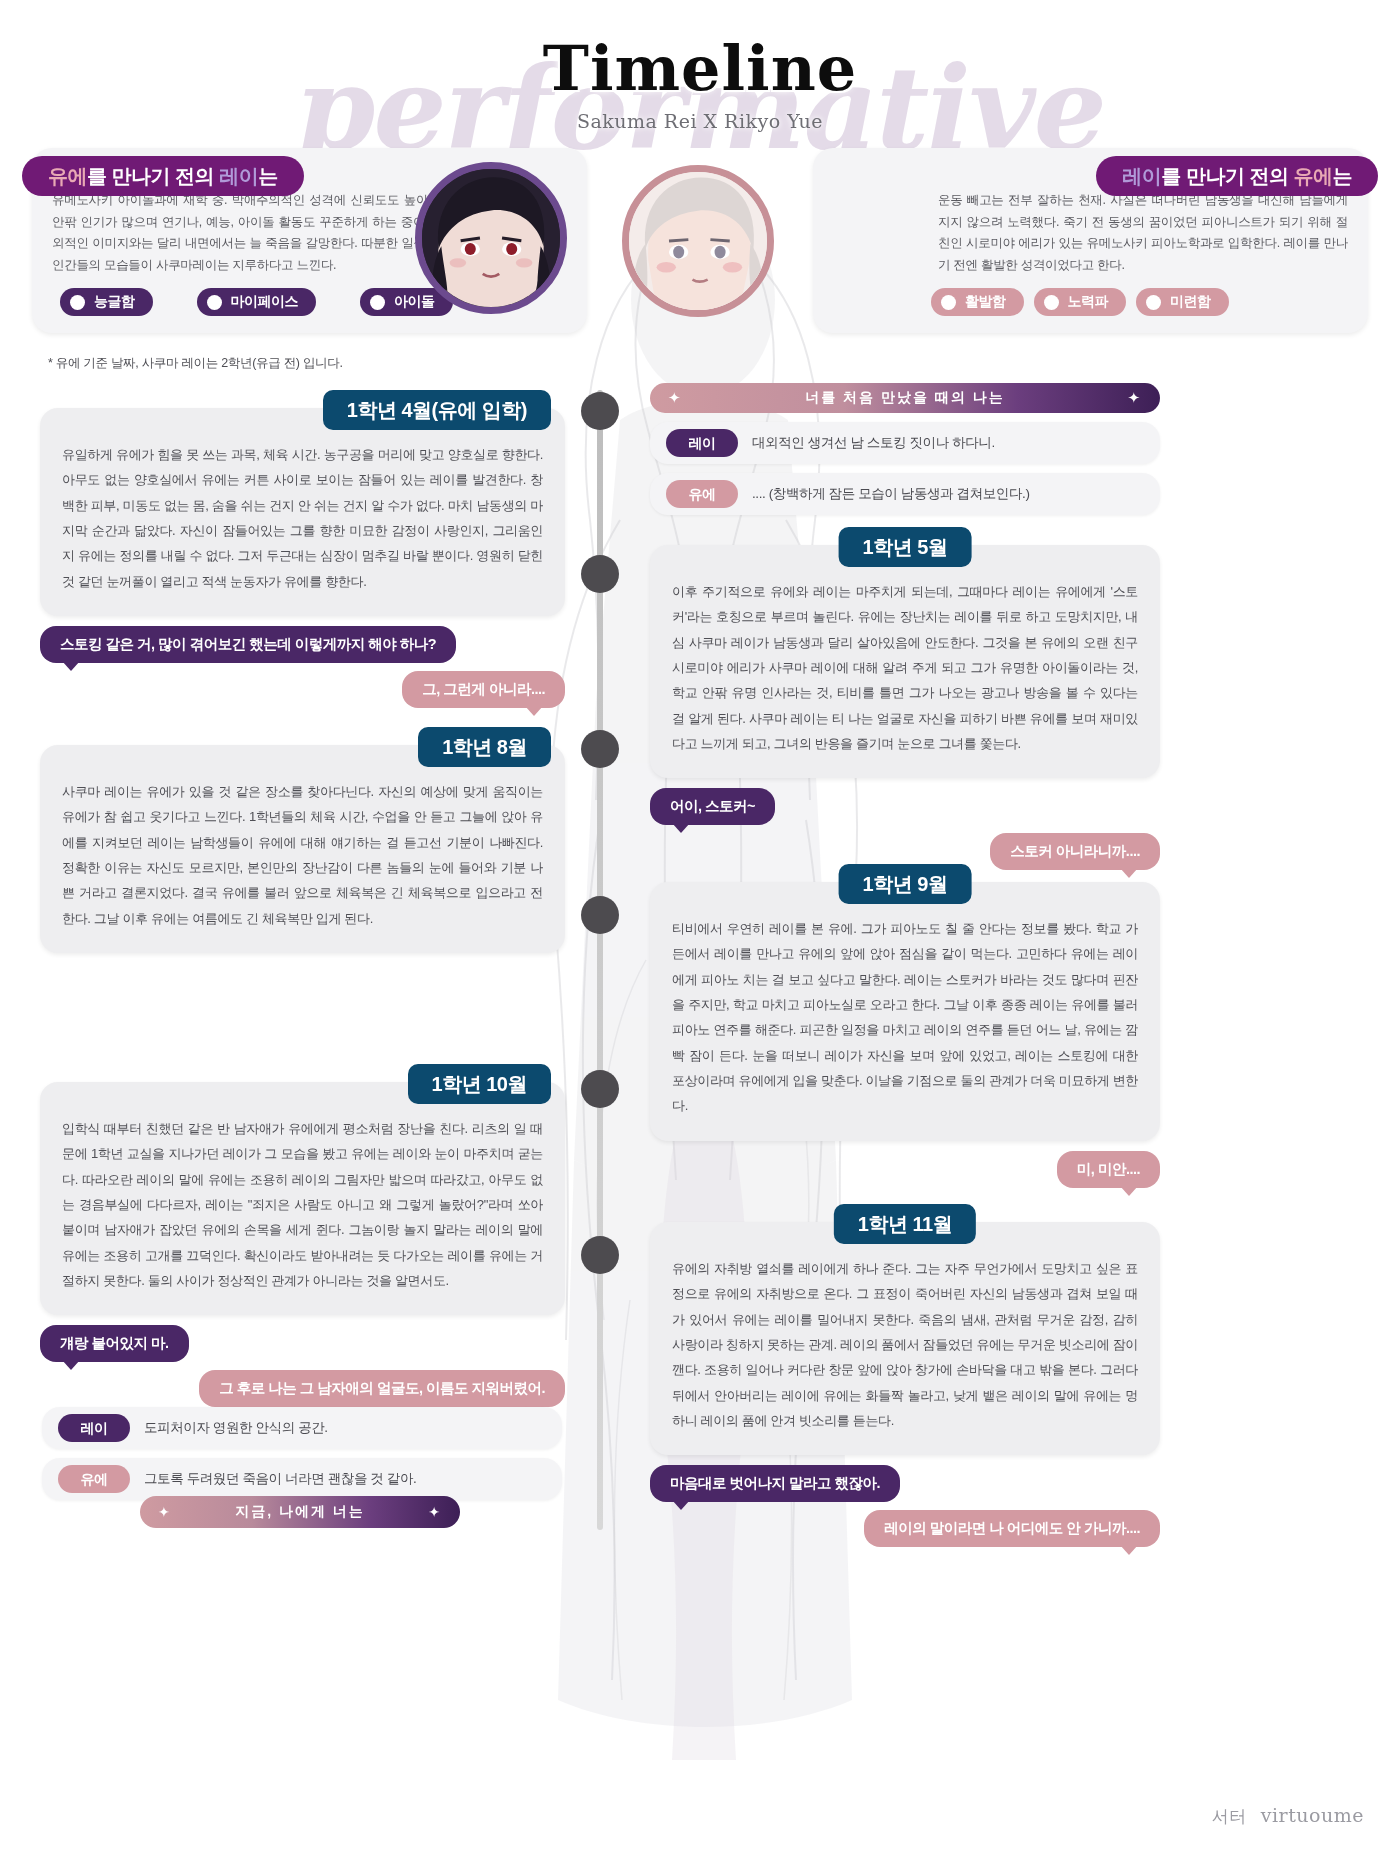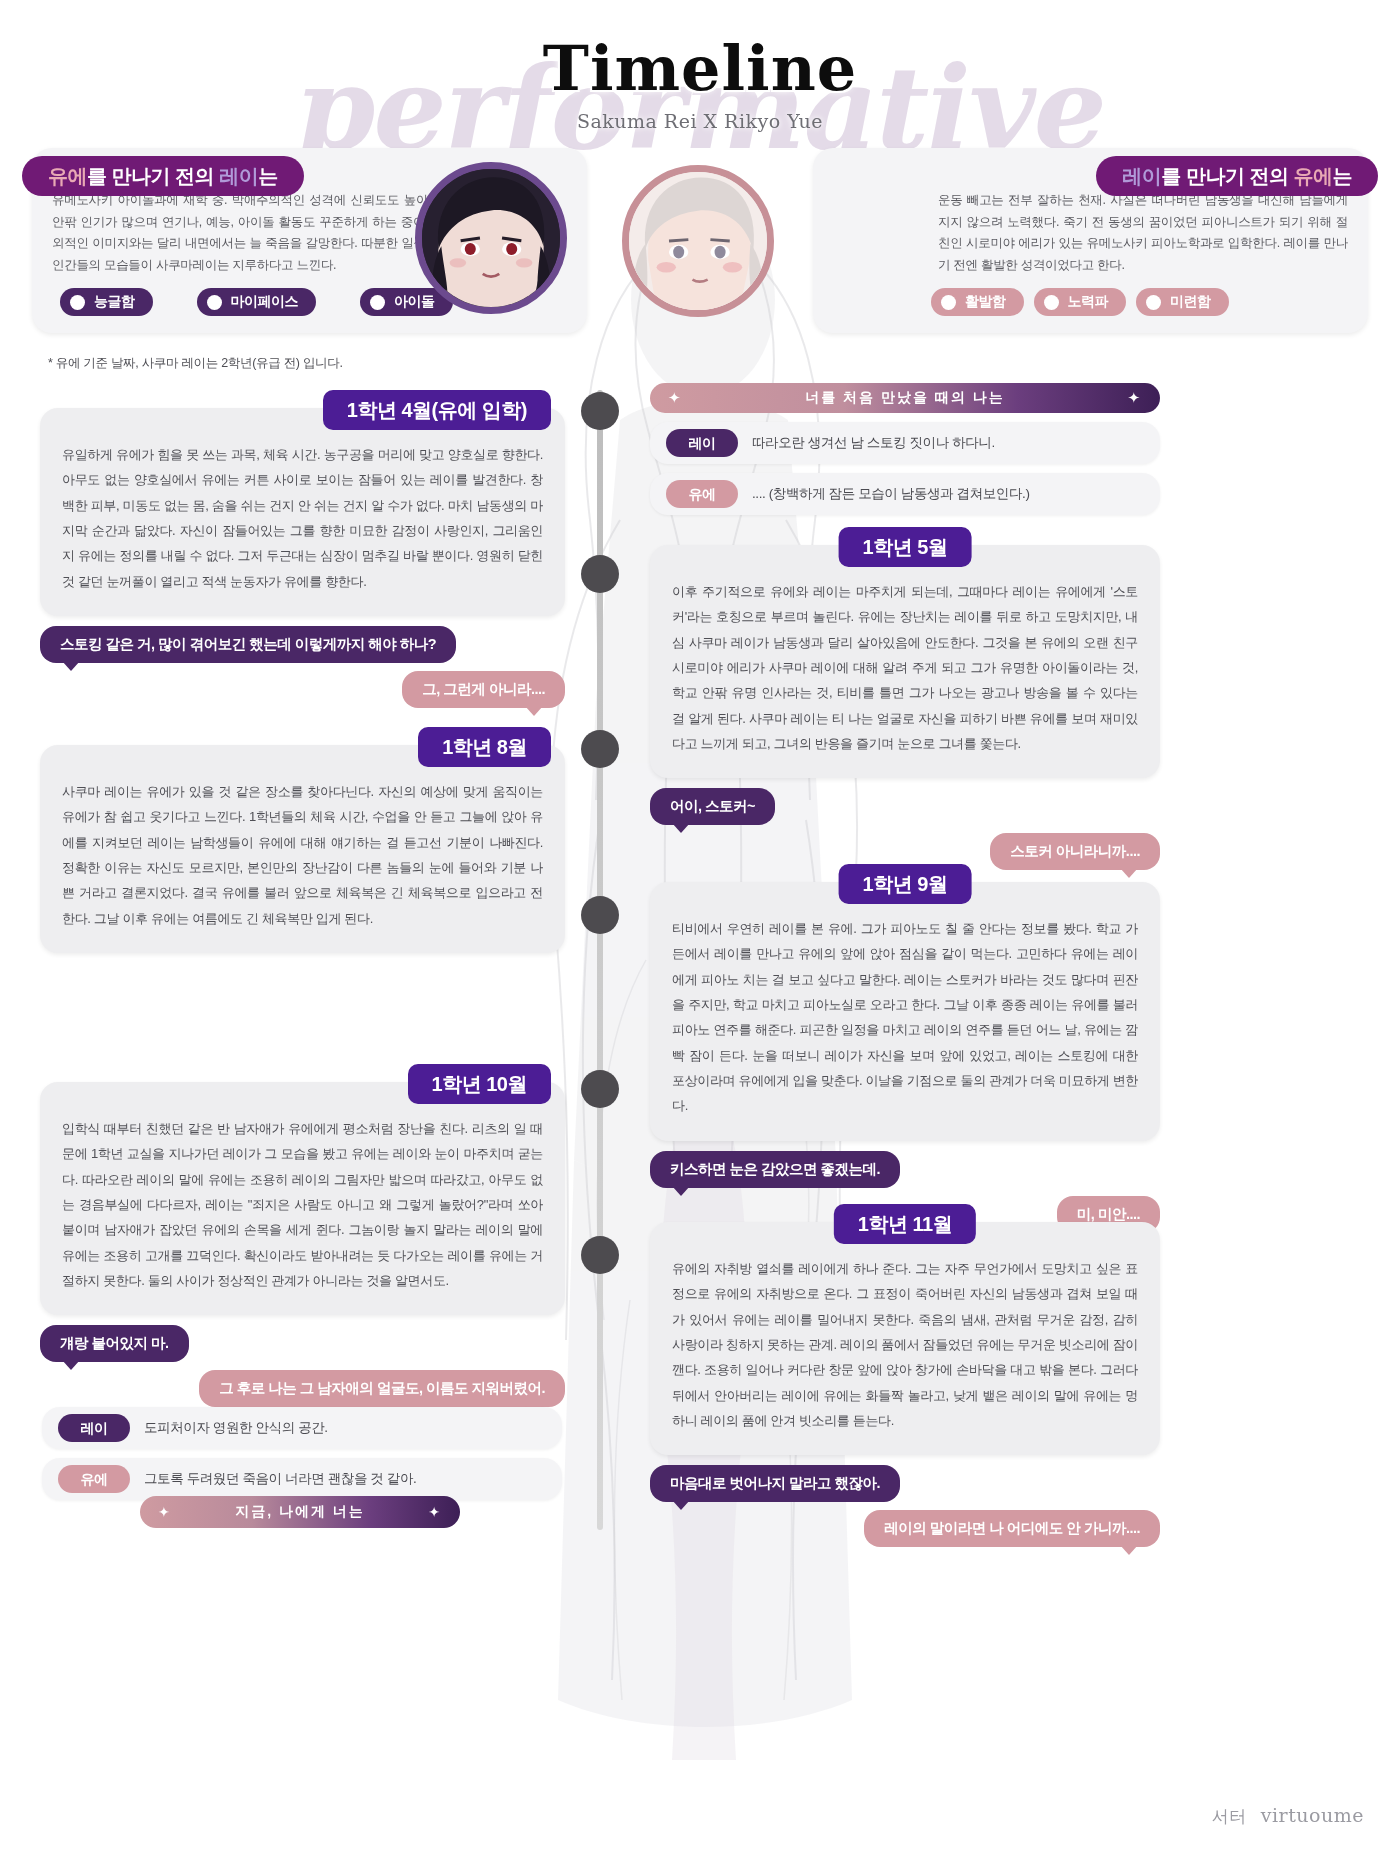--- a/index.html
+++ b/index.html
@@ -107,21 +107,21 @@
   .tl.left  { left:40px;  width:525px; }
   .tl.right { left:650px; width:510px; }
 
   .tl-card {
     position:relative; background:#eeeef0; border-radius:18px;
     box-shadow:0 2px 4px rgba(0,0,0,0.07);
     padding:34px 22px 22px 22px;
   }
   .tl-head {
     position:absolute; top:-18px; height:40px; line-height:40px;
-    background:#4c1d95; border-radius:10px; color:#fff;
+    background:#0c4a6e; border-radius:10px; color:#fff;
     font-size:20px; font-weight:700; letter-spacing:-0.5px;
     padding:0 24px; white-space:nowrap; z-index:2;
   }
   .tl.left  .tl-head { right:14px; }
   .tl.right .tl-head { left:50%; transform:translateX(-50%); }
   .tl-body {
     font-size:13px; line-height:1.95; color:#4f4f55;
     letter-spacing:-0.35px; text-align:justify;
   }
 
@@ -320,21 +320,21 @@
 <div class="node" style="top:1236px"></div>
 
 <div style="position:absolute; left:650px; top:383px; width:510px; z-index:5;">
   <div class="dlg-banner">
     <span class="spark">✦</span>
     <span>너를 처음 만났을 때의 나는</span>
     <span class="spark">✦</span>
   </div>
   <div class="dlg-row">
     <span class="badge rei">레이</span>
-    <span class="dlg-text">따라오란 생겨선 남 스토킹 짓이나 하다니.</span>
+    <span class="dlg-text">대외적인 생겨선 남 스토킹 짓이나 하다니.</span>
   </div>
   <div class="dlg-row">
     <span class="badge yue">유에</span>
     <span class="dlg-text">.... (창백하게 잠든 모습이 남동생과 겹쳐보인다.)</span>
   </div>
 </div>
 
 <div class="tl left" style="top:408px">
   <div class="tl-card">
     <div class="tl-head">1학년 4월(유에 입학)</div>
@@ -363,21 +363,20 @@
     <div class="tl-body">사쿠마 레이는 유에가 있을 것 같은 장소를 찾아다닌다. 자신의 예상에 맞게 움직이는 유에가 참 쉽고 웃기다고 느낀다. 1학년들의 체육 시간, 수업을 안 듣고 그늘에 앉아 유에를 지켜보던 레이는 남학생들이 유에에 대해 얘기하는 걸 듣고선 기분이 나빠진다. 정확한 이유는 자신도 모르지만, 본인만의 장난감이 다른 놈들의 눈에 들어와 기분 나쁜 거라고 결론지었다. 결국 유에를 불러 앞으로 체육복은 긴 체육복으로 입으라고 전한다. 그날 이후 유에는 여름에도 긴 체육복만 입게 된다.</div>
   </div>
 </div>
 
 <div class="tl right" style="top:882px">
   <div class="tl-card">
     <div class="tl-head">1학년 9월</div>
     <div class="tl-body">티비에서 우연히 레이를 본 유에. 그가 피아노도 칠 줄 안다는 정보를 봤다. 학교 가든에서 레이를 만나고 유에의 앞에 앉아 점심을 같이 먹는다. 고민하다 유에는 레이에게 피아노 치는 걸 보고 싶다고 말한다. 레이는 스토커가 바라는 것도 많다며 핀잔을 주지만, 학교 마치고 피아노실로 오라고 한다. 그날 이후 종종 레이는 유에를 불러 피아노 연주를 해준다. 피곤한 일정을 마치고 레이의 연주를 듣던 어느 날, 유에는 깜빡 잠이 든다. 눈을 떠보니 레이가 자신을 보며 앞에 있었고, 레이는 스토킹에 대한 포상이라며 유에에게 입을 맞춘다. 이날을 기점으로 둘의 관계가 더욱 미묘하게 변한다.</div>
   </div>
   <div class="bubbles">
-    <div class="row-l"><span class="bubble rei">키스하면 눈은 감았으면 좋겠는데.</span></div>
     <div class="row-r"><span class="bubble yue">미, 미안....</span></div>
   </div>
 </div>
 
 <div class="tl left" style="top:1082px">
   <div class="tl-card">
     <div class="tl-head">1학년 10월</div>
     <div class="tl-body">입학식 때부터 친했던 같은 반 남자애가 유에에게 평소처럼 장난을 친다. 리츠의 일 때문에 1학년 교실을 지나가던 레이가 그 모습을 봤고 유에는 레이와 눈이 마주치며 굳는다. 따라오란 레이의 말에 유에는 조용히 레이의 그림자만 밟으며 따라갔고, 아무도 없는 경음부실에 다다르자, 레이는 "죄지은 사람도 아니고 왜 그렇게 놀랐어?"라며 쏘아붙이며 남자애가 잡았던 유에의 손목을 세게 쥔다. 그놈이랑 놀지 말라는 레이의 말에 유에는 조용히 고개를 끄덕인다. 확신이라도 받아내려는 듯 다가오는 레이를 유에는 거절하지 못한다. 둘의 사이가 정상적인 관계가 아니라는 것을 알면서도.</div>
   </div>
   <div class="bubbles">

